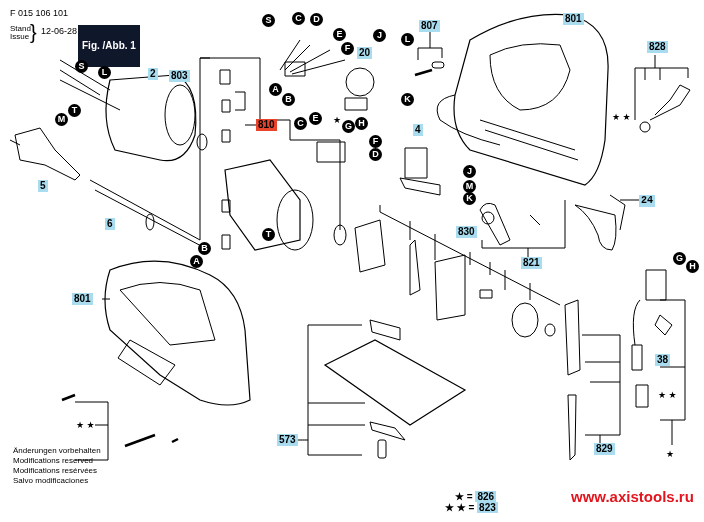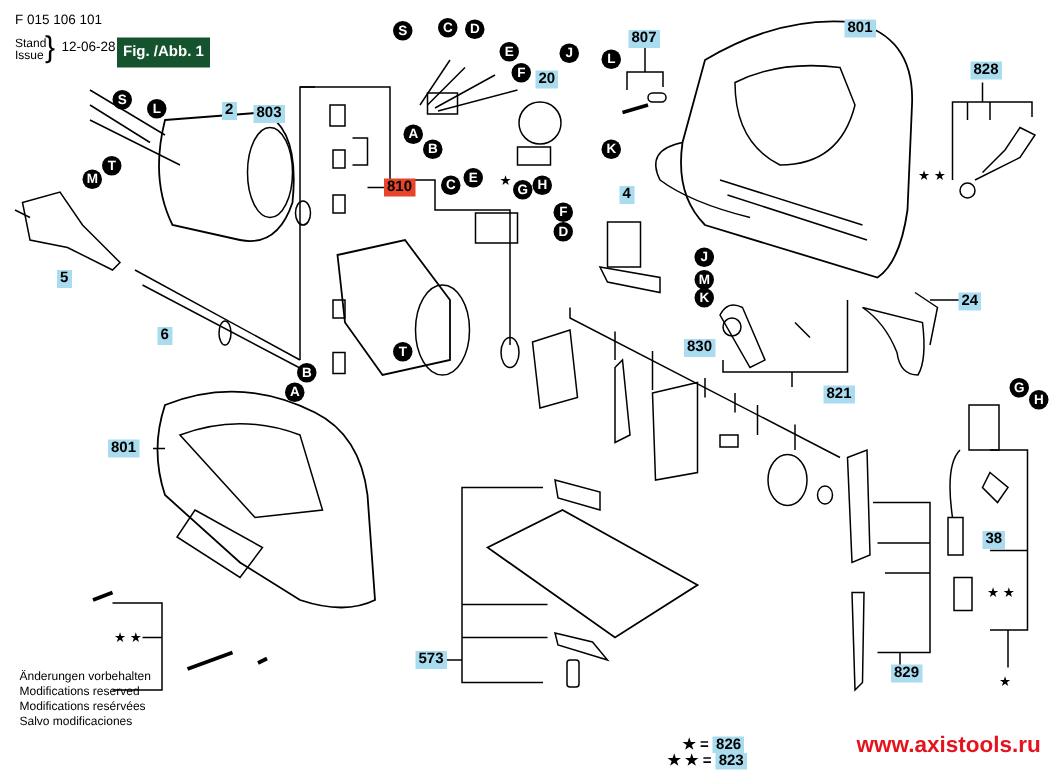--- a/index.html
+++ b/index.html
@@ -1,21 +1,21 @@
 <!DOCTYPE html>
 <html><head>
 <meta charset="utf-8">
 <style>
   html,body{margin:0;padding:0;background:#fff;}
   body{width:704px;height:522px;position:relative;overflow:hidden;font-family:"Liberation Sans",sans-serif;color:#000;}
   .abs{position:absolute;}
   .hdr{font-size:9px;line-height:11px;}
   .stand{font-size:8px;line-height:9px;}
   .brace{font-size:20px;line-height:18px;}
-  .fig{background:#14532d;color:#fff;font-weight:bold;font-size:10px;padding:4px 4px;line-height:12px;}
+  .fig{background:#0f172a;color:#fff;font-weight:bold;font-size:10px;padding:15px 4px;line-height:12px;}
   .num{background:#a9dcef;font-size:10px;font-weight:bold;padding:0 2px;line-height:12px;white-space:nowrap;}
   .num.red{background:#e8432b;color:#000;}
   .letter{width:13px;height:13px;border-radius:50%;background:#000;color:#fff;font-weight:bold;font-size:9px;line-height:13px;text-align:center;}
   .notes{font-size:8px;line-height:10px;}
   .legend{font-size:10px;font-weight:bold;line-height:12px;white-space:nowrap;margin-top:32px;}
   .url{color:#e3141d;font-weight:bold;font-size:15px;}
   .star{font-size:9px;line-height:10px;}
   svg.art{position:absolute;left:0;top:0;}
   svg.art *{vector-effect:non-scaling-stroke;}
 </style>
@@ -150,23 +150,23 @@
 <div class="abs num" style="left:148px;top:68px;">2</div>
 <div class="abs num" style="left:169px;top:70px;">803</div>
 <div class="abs num red" style="left:256px;top:119px;">810</div>
 <div class="abs num" style="left:38px;top:180px;">5</div>
 <div class="abs num" style="left:105px;top:218px;">6</div>
 <div class="abs num" style="left:357px;top:47px;">20</div>
 <div class="abs num" style="left:419px;top:20px;">807</div>
 <div class="abs num" style="left:563px;top:13px;">801</div>
 <div class="abs num" style="left:647px;top:41px;">828</div>
 <div class="abs num" style="left:413px;top:124px;">4</div>
-<div class="abs num" style="left:639px;top:195px;">24</div>
+<div class="abs num" style="left:639px;top:195px;font-family:Liberation Mono, monospace;">24</div>
 <div class="abs num" style="left:456px;top:226px;">830</div>
-<div class="abs num" style="left:521px;top:257px;margin-left:28px;">821</div>
+<div class="abs num" style="left:521px;top:257px;">821</div>
 <div class="abs num" style="left:72px;top:293px;">801</div>
 <div class="abs num" style="left:655px;top:354px;">38</div>
 <div class="abs num" style="left:277px;top:434px;">573</div>
 <div class="abs num" style="left:594px;top:443px;text-align:right;">829</div>
 
 <div class="abs letter" style="left:262px;top:14px;">S</div>
 <div class="abs letter" style="left:292px;top:12px;">C</div>
 <div class="abs letter" style="left:310px;top:13px;">D</div>
 <div class="abs letter" style="left:333px;top:28px;">E</div>
 <div class="abs letter" style="left:341px;top:42px;">F</div>

